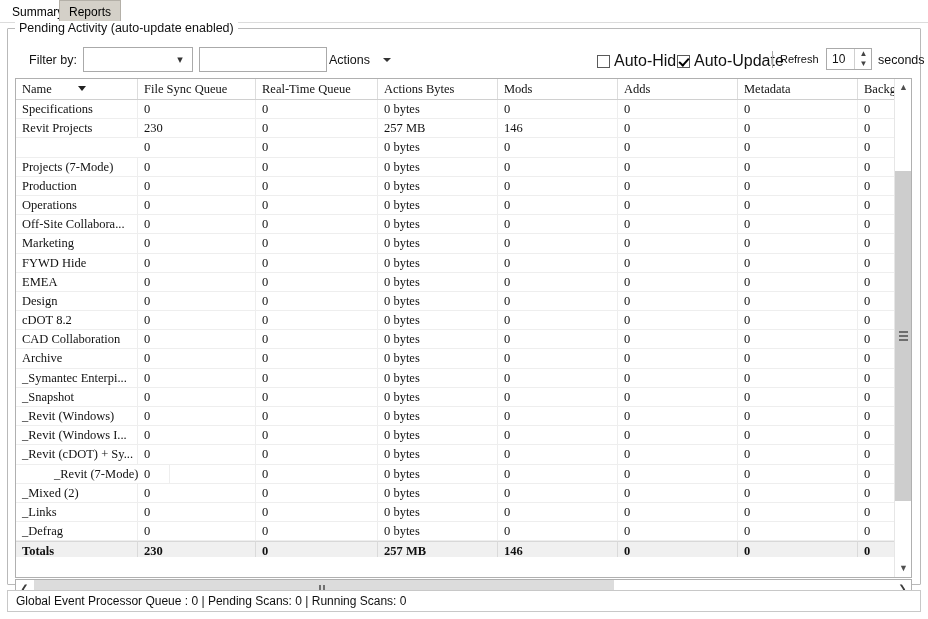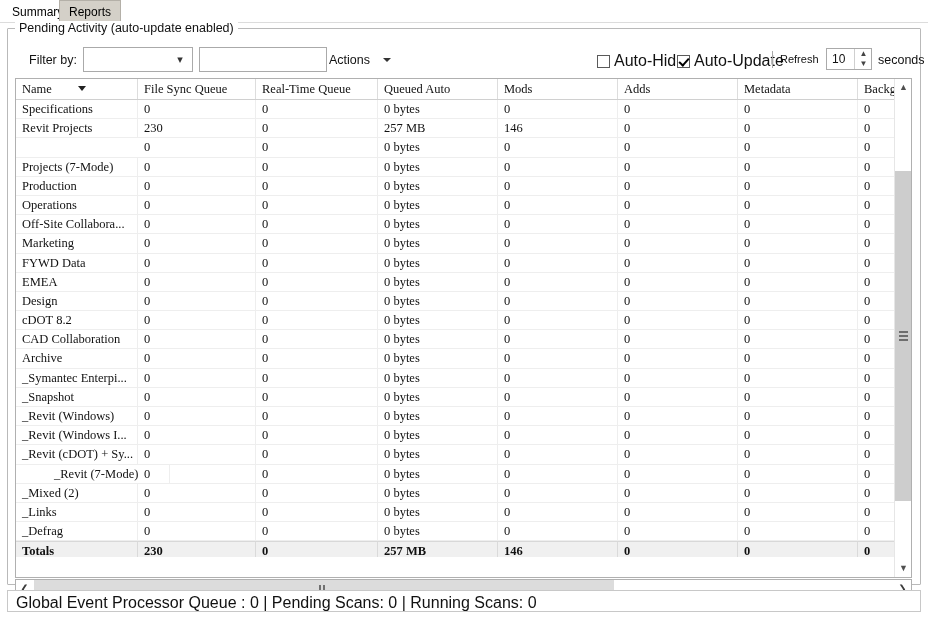--- a/index.html
+++ b/index.html
@@ -293,21 +293,21 @@
   
   .statusbar {
     position: absolute;
     left: 7px; top: 590px;
     width: 914px; height: 22px;
     border: 1px solid #c8c8c8;
     background: #ffffff;
   }
   .statusbar .txt {
     position: absolute; left: 8px; top: 3px;
-    font-size: 16px; color: #111111; white-space: nowrap;
+    font-size: 12px; color: #111111; white-space: nowrap;
   }
 </style>
 </head>
 <body>
 
 <div class="tabstrip">
   <div class="tab inactive">
     <span>Summary</span>
   </div>
   <div class="tab active">
@@ -358,21 +358,21 @@
 
     <div class="seconds-label" style="left:863px;">seconds</div>
   </div>
 
   <div class="grid-outer">
 
     <div class="grid-head" id="grid-head">
         <div class="hcell" style="left: 0px; width: 122px;"><span>Name</span><span class="sort-caret"></span></div>
         <div class="hcell" style="left: 122px; width: 118px;"><span>File Sync Queue</span></div>
         <div class="hcell" style="left: 240px; width: 122px;"><span>Real-Time Queue</span></div>
-        <div class="hcell" style="left: 362px; width: 120px;"><span>Queued Auto</span></div>
+        <div class="hcell" style="left: 362px; width: 120px;"><span>Actions Bytes</span></div>
         <div class="hcell" style="left: 482px; width: 120px;"><span>Mods</span></div>
         <div class="hcell" style="left: 602px; width: 120px;"><span>Adds</span></div>
         <div class="hcell" style="left: 722px; width: 120px;"><span>Metadata</span></div>
         <div class="hcell" style="left: 842px; width: 37px;"><span>Backgro</span></div>
       </div>
 
     <div class="grid-body" id="grid-body">
         <div class="row">
           <div class="cell" style="left: 0px; width: 122px;">Specifications</div>
           <div class="cell" style="left: 122px; width: 118px;">0</div>
@@ -446,21 +446,21 @@
           <div class="cell" style="left: 0px; width: 122px;">Marketing</div>
           <div class="cell" style="left: 122px; width: 118px;">0</div>
           <div class="cell" style="left: 240px; width: 122px;">0</div>
           <div class="cell" style="left: 362px; width: 120px;">0 bytes</div>
           <div class="cell" style="left: 482px; width: 120px;">0</div>
           <div class="cell" style="left: 602px; width: 120px;">0</div>
           <div class="cell" style="left: 722px; width: 120px;">0</div>
           <div class="cell" style="left: 842px; width: 37px;">0</div>
         </div>
         <div class="row">
-          <div class="cell" style="left: 0px; width: 122px;">FYWD Data</div>
+          <div class="cell" style="left: 0px; width: 122px;">FYWD Hide</div>
           <div class="cell" style="left: 122px; width: 118px;">0</div>
           <div class="cell" style="left: 240px; width: 122px;">0</div>
           <div class="cell" style="left: 362px; width: 120px;">0 bytes</div>
           <div class="cell" style="left: 482px; width: 120px;">0</div>
           <div class="cell" style="left: 602px; width: 120px;">0</div>
           <div class="cell" style="left: 722px; width: 120px;">0</div>
           <div class="cell" style="left: 842px; width: 37px;">0</div>
         </div>
         <div class="row">
           <div class="cell" style="left: 0px; width: 122px;">EMEA</div>

